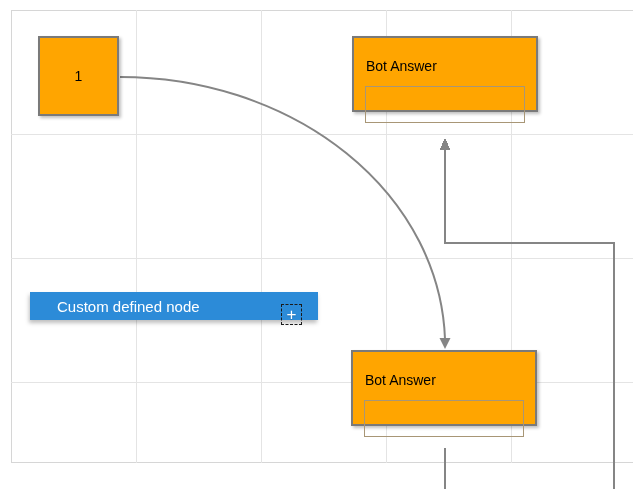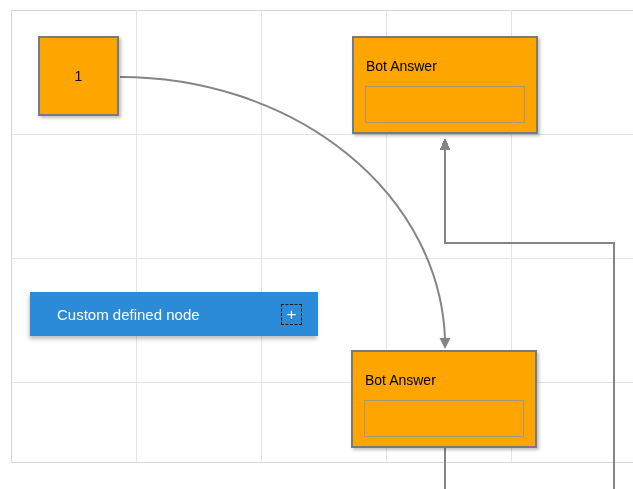--- a/index.html
+++ b/index.html
@@ -35,21 +35,21 @@
     top: 36px;
     width: 81px;
     height: 80px;
     display: flex;
     align-items: center;
     justify-content: center;
     font-size: 14px;
   }
   .node-bot {
     width: 186px;
-    height: 98px;
+    height: 76px;
   }
   .node-bot.top { left: 352px; top: 36px; }
   .node-bot.bottom { left: 351px; top: 350px; }
   .node-bot .bot-title {
     position: absolute;
     left: 12px;
     top: 20px;
     font-size: 14px;
     white-space: nowrap;
   }
@@ -61,21 +61,21 @@
     height: 35px;
     border: 1px solid var(--inner-border, #b3a28a);
     background: transparent;
   }
   
   .node-custom {
     position: absolute;
     left: 30px;
     top: 292px;
     width: 288px;
-    height: 44px;
+    height: 28px;
     background: var(--custom-fill, #2C8BD8);
     box-shadow: -1px 3px 4px rgba(0,0,0,0.25);
     color: var(--custom-text, #fff);
     display: flex;
     align-items: center;
   }
   .node-custom .custom-label {
     margin-left: 27px;
     font-size: 15px;
     white-space: nowrap;

